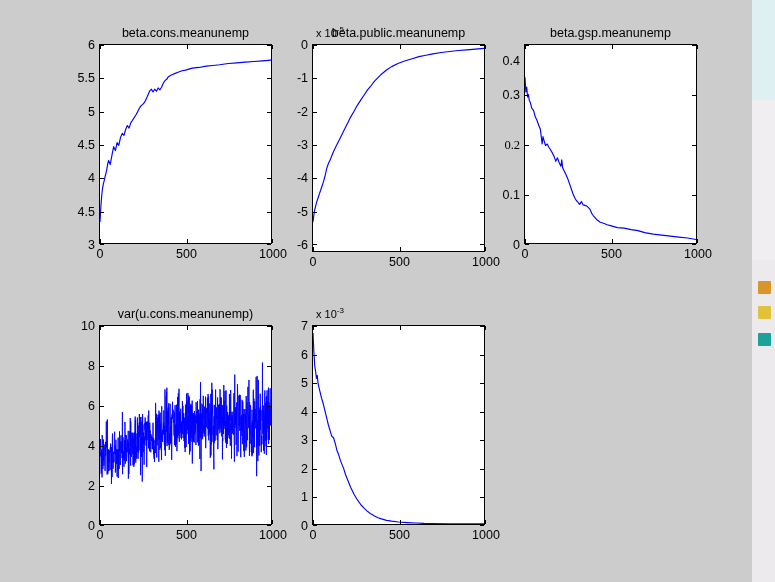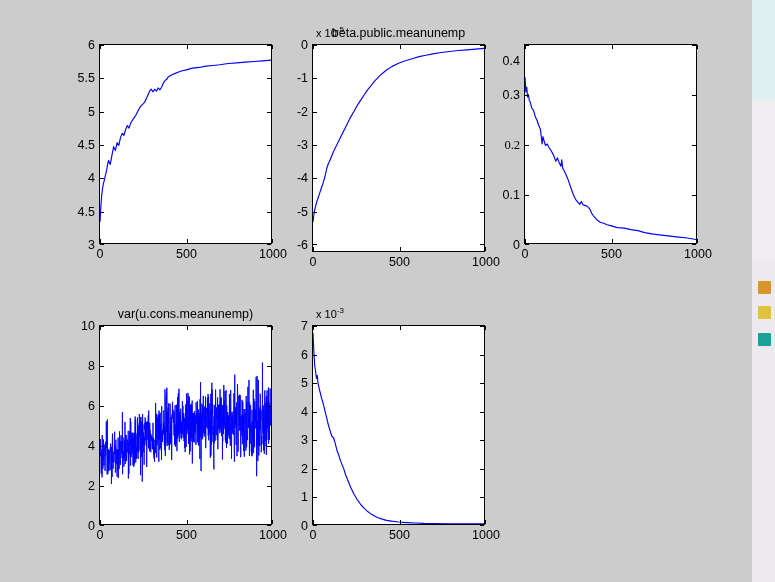--- a/index.html
+++ b/index.html
@@ -137,20 +137,21 @@
   }
 </style>
 </head>
 <body>
 
 <div id="screen">
 
   <div class="figure-window">
 
     <div class="axes" style="left:99px; top:44px; width:173px; height:200px;">
+      <div class="axes-title">beta.cons.meanunemp</div>
       <svg class="plot-svg" viewBox="0 0 173 200" preserveAspectRatio="none">
           <path d="M0.00 178.67 L0.86 163.33 L1.73 152.00 L2.59 144.67 L3.46 140.00 L4.33 136.67 L5.19 132.67 L6.06 129.33 L6.92 125.33 L7.79 120.00 L8.65 116.67 L10.38 120.67 L12.11 111.33 L13.84 102.67 L15.57 106.67 L17.30 98.67 L19.03 101.33 L20.76 93.33 L22.49 89.33 L24.22 91.33 L25.95 85.33 L27.68 81.33 L29.41 84.00 L31.14 78.67 L32.87 76.00 L34.60 73.33 L36.33 70.67 L38.06 67.33 L39.79 64.00 L41.52 61.33 L43.25 60.00 L44.98 58.00 L46.71 54.67 L48.44 50.67 L50.17 46.67 L51.90 44.67 L53.63 47.33 L55.36 44.67 L57.09 46.67 L58.82 43.33 L60.55 45.33 L62.28 42.67 L64.01 38.67 L65.74 36.00 L67.47 34.67 L69.20 32.00 L72.66 30.00 L76.12 28.67 L79.58 27.33 L83.04 26.00 L86.50 25.33 L93.42 23.33 L100.34 22.67 L107.26 21.33 L114.18 20.67 L121.10 20.00 L129.75 18.67 L138.40 18.00 L147.05 17.33 L155.70 16.67 L164.35 16.00 L173.00 15.33" fill="none" stroke="#0000ff" stroke-width="1.15" stroke-linejoin="round" vector-effect="non-scaling-stroke"></path>
         </svg>
     <div class="ytick-label" style="top: 200px;">3</div>
         <div class="tick-mark-y" style="top: 199px;"></div>
         <div class="tick-mark-y right" style="top: 199px;"></div>
         <div class="ytick-label" style="top: 166.667px;">4.5</div>
         <div class="tick-mark-y" style="top: 166.667px;"></div>
         <div class="tick-mark-y right" style="top: 166.667px;"></div>
         <div class="ytick-label" style="top: 133.333px;">4</div>
@@ -213,20 +214,21 @@
         <div class="tick-mark-x top" style="left: 0px;"></div>
         <div class="xtick-label" style="left: 86.5px;">500</div>
         <div class="tick-mark-x" style="left: 86.5px;"></div>
         <div class="tick-mark-x top" style="left: 86.5px;"></div>
         <div class="xtick-label" style="left: 173px;">1000</div>
         <div class="tick-mark-x" style="left: 172px;"></div>
         <div class="tick-mark-x top" style="left: 172px;"></div>
       </div>
 
     <div class="axes" style="left:524px; top:44px; width:173px; height:200px;">
+      <div class="axes-title">beta.gsp.meanunemp</div>
       <svg class="plot-svg" viewBox="0 0 173 200" preserveAspectRatio="none">
           <path d="M0.00 32.50 L0.86 47.50 L1.73 42.50 L2.59 52.50 L3.46 50.00 L4.33 56.00 L5.19 57.50 L6.92 64.00 L8.65 66.00 L10.38 72.50 L12.11 76.00 L13.84 81.00 L15.57 85.00 L17.30 100.00 L18.16 92.50 L19.03 96.00 L20.76 101.50 L22.49 100.00 L24.22 103.50 L25.95 106.00 L27.68 109.00 L29.41 112.50 L31.14 117.50 L32.87 114.00 L34.60 119.00 L36.33 122.50 L37.20 116.00 L38.06 124.00 L39.79 127.50 L41.52 131.00 L43.25 135.00 L44.98 140.00 L46.71 145.00 L48.44 150.00 L50.17 154.00 L51.90 157.00 L53.63 159.00 L55.36 161.00 L57.09 158.00 L58.82 161.50 L60.55 162.00 L62.28 162.50 L64.01 164.00 L65.74 166.00 L67.47 170.00 L69.20 172.50 L72.66 176.50 L76.12 179.00 L79.58 180.00 L83.04 181.50 L86.50 182.50 L93.42 184.50 L100.34 185.00 L107.26 186.50 L114.18 187.50 L121.10 189.50 L129.75 191.00 L138.40 192.00 L147.05 193.00 L155.70 194.00 L164.35 195.00 L173.00 196.50" fill="none" stroke="#0000ff" stroke-width="1.15" stroke-linejoin="round" vector-effect="non-scaling-stroke"></path>
         </svg>
     <div class="ytick-label" style="top: 200px;">0</div>
         <div class="tick-mark-y" style="top: 199px;"></div>
         <div class="tick-mark-y right" style="top: 199px;"></div>
         <div class="ytick-label" style="top: 150px;">0.1</div>
         <div class="tick-mark-y" style="top: 150px;"></div>
         <div class="tick-mark-y right" style="top: 150px;"></div>
         <div class="ytick-label" style="top: 100px; font-family: Liberation Serif, serif;">0.2</div>

